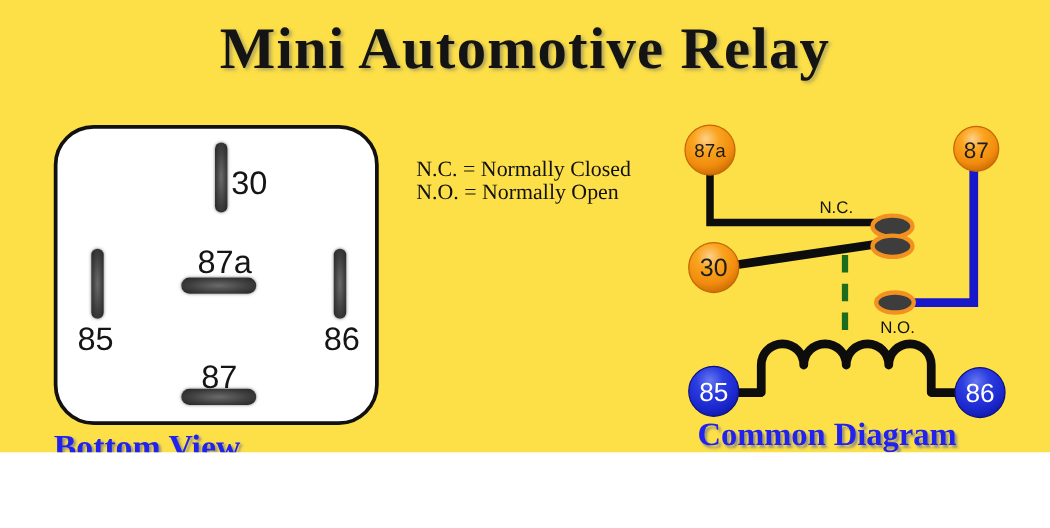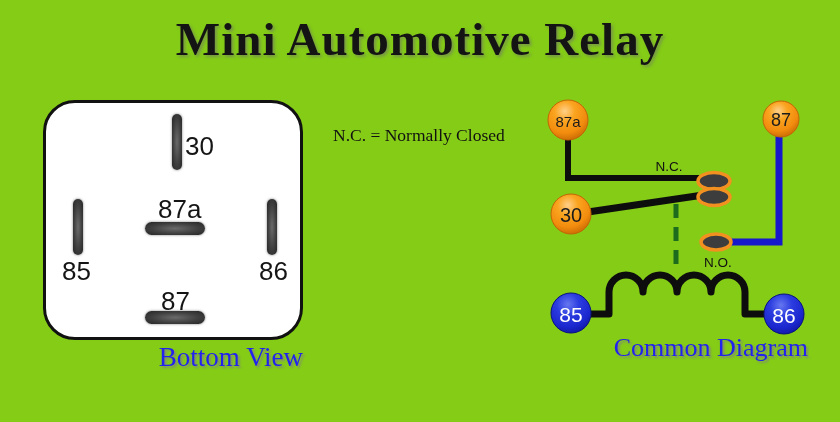--- a/index.html
+++ b/index.html
@@ -1,17 +1,17 @@
 <!DOCTYPE html>
 <html><head>
 <meta charset="utf-8">
 <style>
   html,body{margin:0;padding:0;background:#fff;}
   #stage{
-    position:relative;width:840px;height:422px;background:#84cc16;
+    position:relative;width:840px;height:362px;background:#fde047;
     font-family:"Liberation Sans",sans-serif;overflow:hidden;
   }
   
   .title{
     position:absolute;left:0;top:12px;width:100%;text-align:center;
     font-family:"Liberation Serif",serif;font-weight:bold;font-size:47px;
     color:#141414;letter-spacing:1px;
     text-shadow:2px 2px 3px rgba(110,110,110,.55);
     white-space:nowrap;
   }
@@ -25,22 +25,22 @@
     background:radial-gradient(ellipse at center,#6a6a6a 0%,#3f3f3f 55%,#242424 100%);
     box-shadow:0 0 2.5px rgba(0,0,0,.55);
   }
   .pin.v{width:10px;height:56px;}
   .pin.h{width:60px;height:13px;}
   .pin-label{
     position:absolute;color:#151515;font-size:26px;line-height:1;
     font-family:"Liberation Sans",sans-serif;white-space:nowrap;
   }
   .panel-caption{
-    position:absolute;text-align:right;
-    font-family:"Liberation Serif",serif;font-weight:normal;font-size:27px;
+    position:absolute;text-align:left;
+    font-family:"Liberation Serif",serif;font-weight:bold;font-size:27px;
     color:#2222ee;text-shadow:2px 2px 2px rgba(130,130,130,.8);
     white-space:nowrap;
   }
   
   .legend{
     position:absolute;left:333px;top:126px;
     font-family:"Liberation Serif",serif;font-weight:normal;font-size:17.5px;
     color:#111;line-height:18px;
   }
   .legend .group{margin-bottom:18px;}
@@ -71,20 +71,21 @@
     <div class="pin h" style="left:99px;top:119px;"></div>
 
     <div class="pin-label" style="left:115px;top:185px;">87</div>
     <div class="pin h" style="left:99px;top:208px;"></div>
   </div>
   <div class="panel-caption" style="left:43px;top:342px;width:260px;">Bottom View</div>
 
   <div class="legend">
     <div class="group">
       <div class="line">N.C. = Normally Closed</div>
+      <div class="line">N.O. = Normally Open</div>
     </div>
     <div class="group">
     </div>
   </div>
 
   <svg class="wiring-svg" width="310" height="250" viewBox="530 90 310 250">
     <defs>
       <radialGradient id="gOrange" cx="42%" cy="28%" r="80%">
         <stop offset="0%" stop-color="#ffd089"></stop>
         <stop offset="32%" stop-color="#faa41f"></stop>

